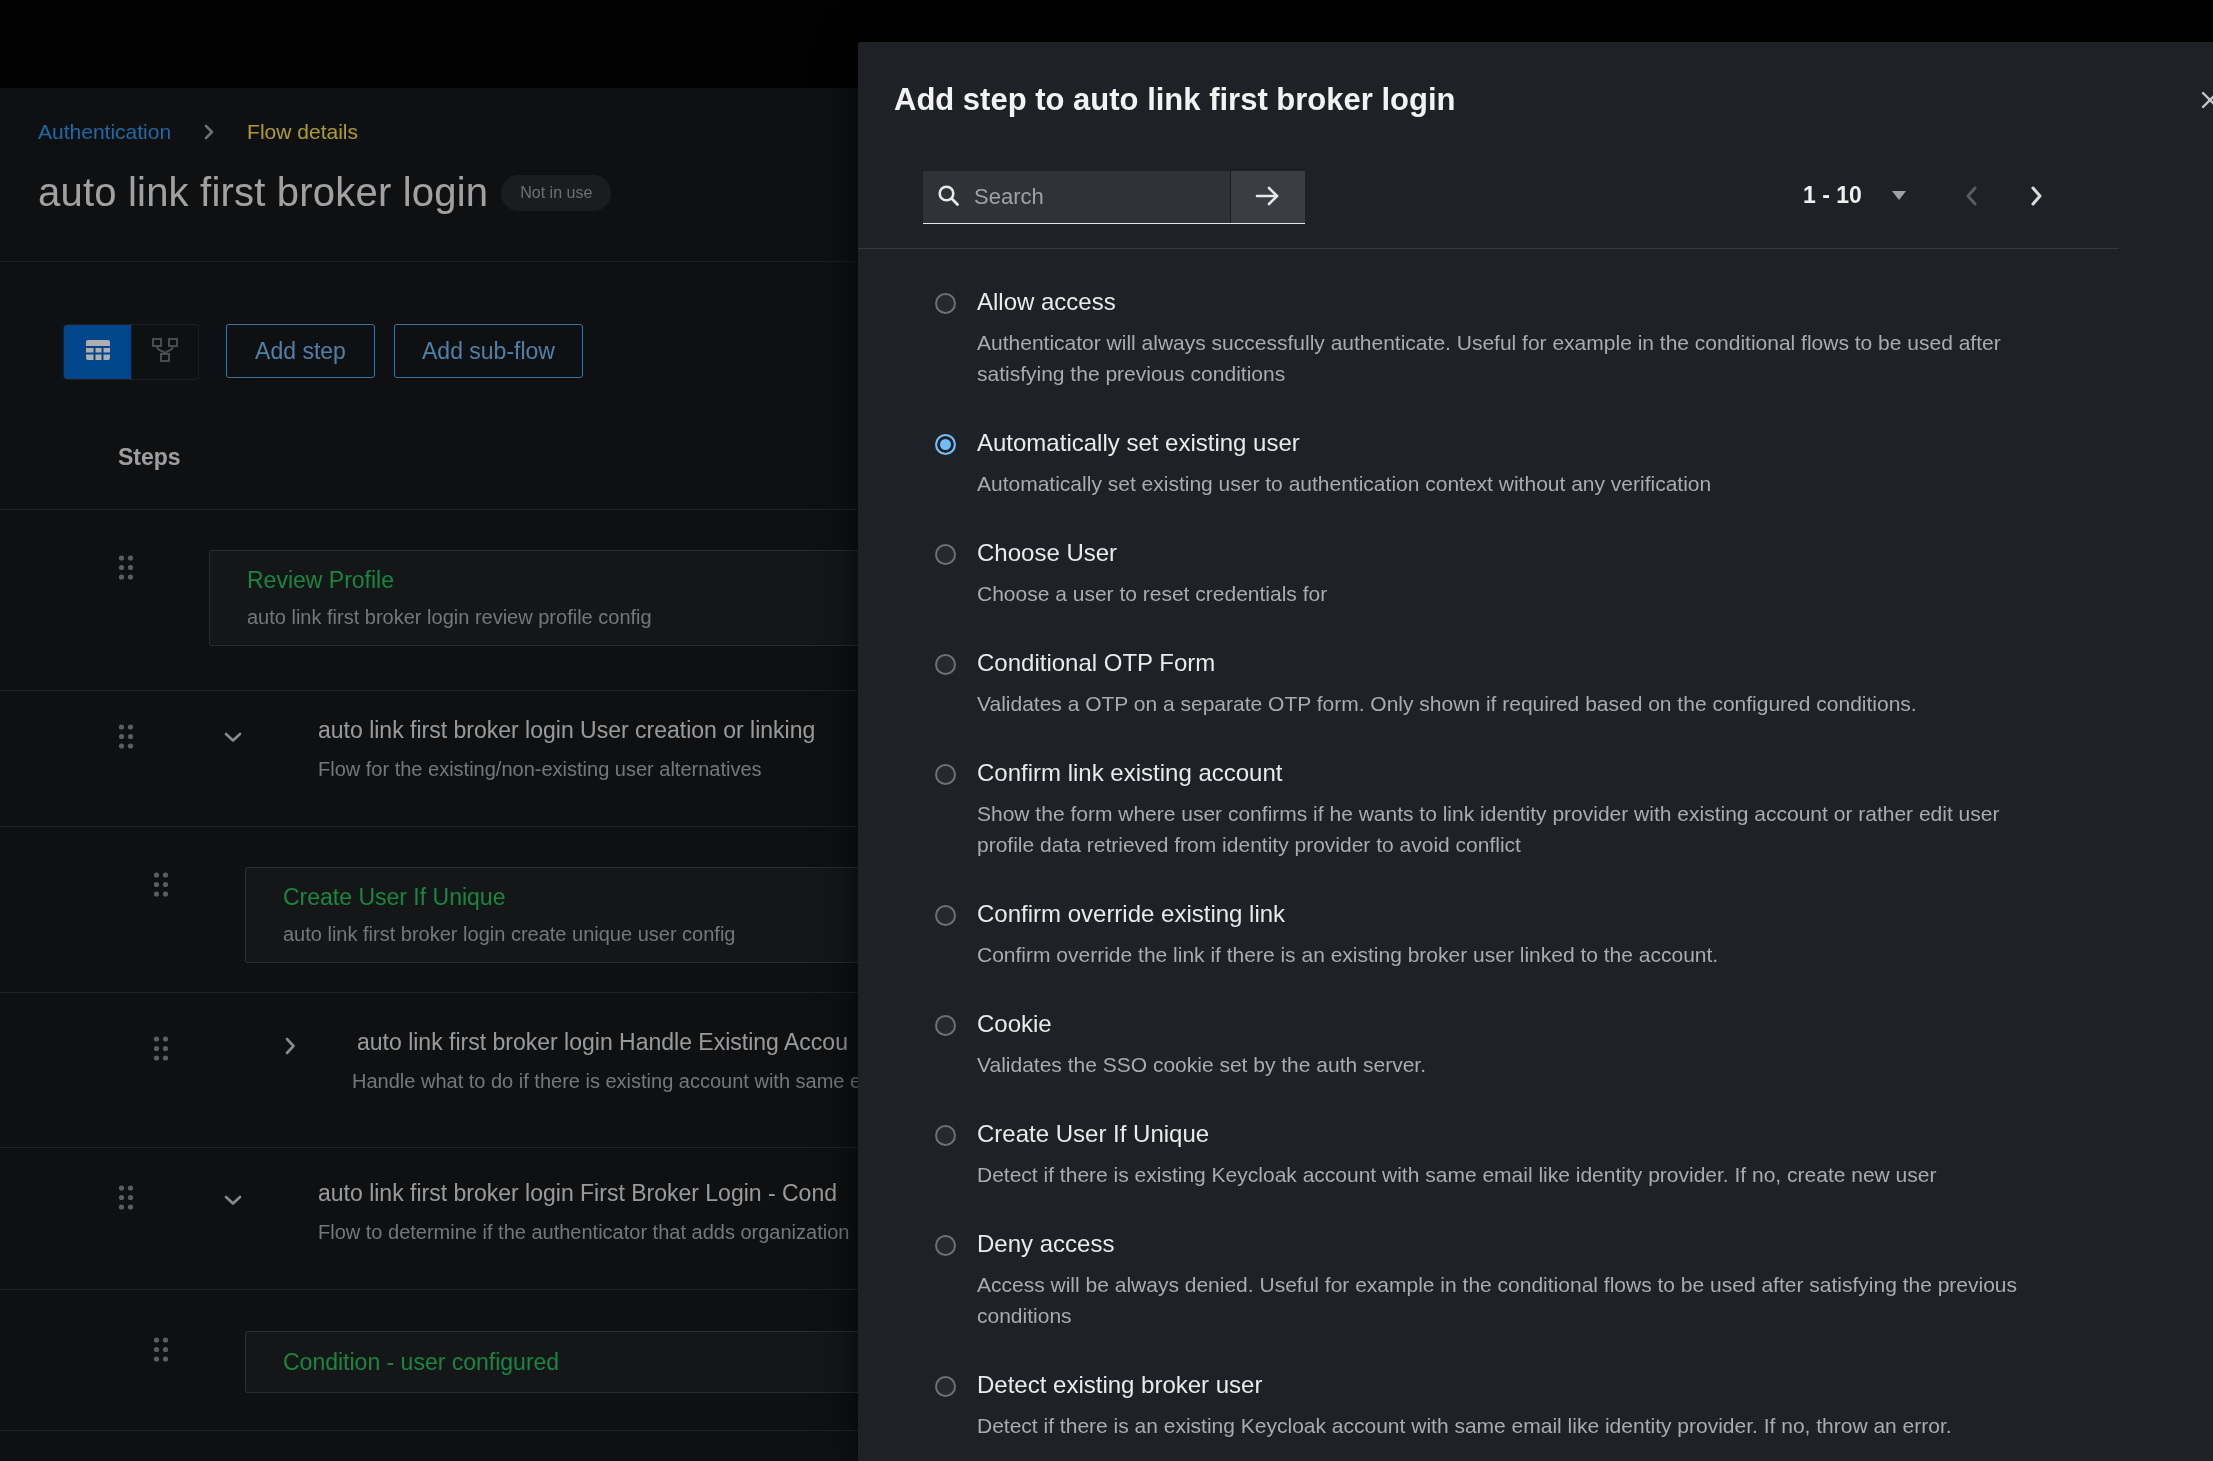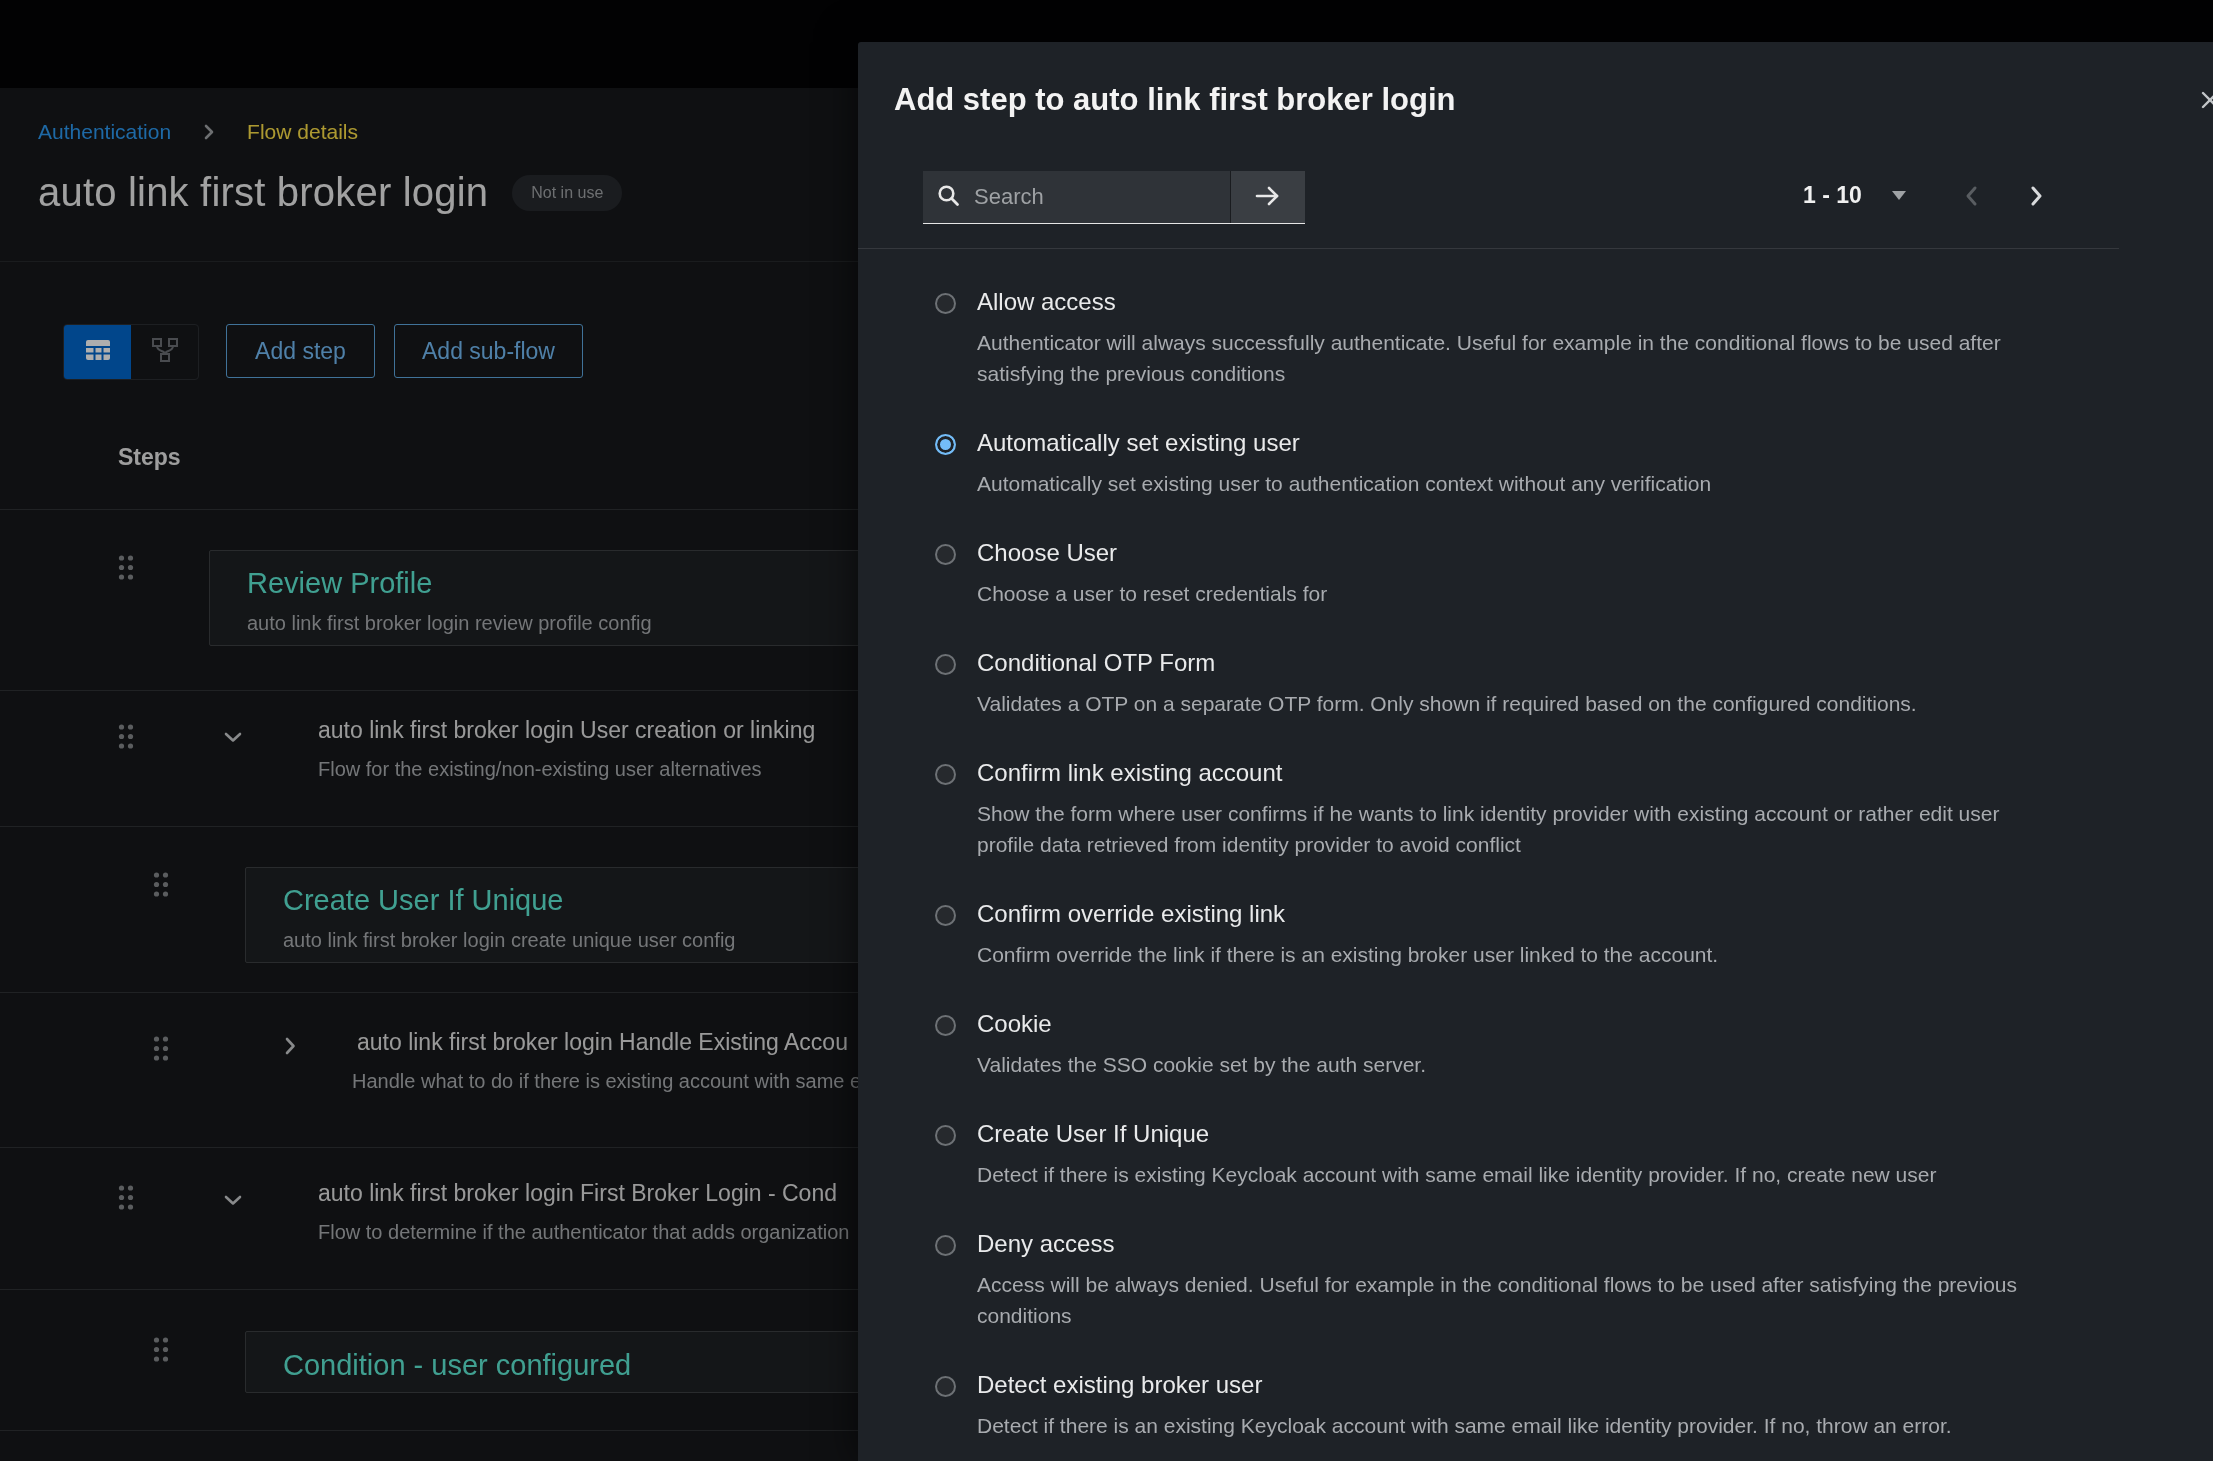--- a/index.html
+++ b/index.html
@@ -5,21 +5,21 @@
   html,body{margin:0;padding:0;background:#000;}
   .stage{position:relative;width:2213px;height:1461px;overflow:hidden;
          background:#15171a;font-family:"Liberation Sans",sans-serif;
          -webkit-font-smoothing:antialiased;}
   
   .masthead{position:absolute;left:0;top:0;width:2213px;height:88px;background:#020203;}
   .breadcrumb{position:absolute;left:38px;top:120px;display:flex;align-items:center;gap:32px;font-size:21px;}
   .bc-link{color:#2b9af3;cursor:pointer;}
   .bc-sep{color:#9fa2a5;display:flex;align-items:center;}
   .bc-current{color:#fde047;}
-  .titlerow{position:absolute;left:38px;top:170px;display:flex;align-items:center;gap:24px;}
+  .titlerow{position:absolute;left:38px;top:170px;display:flex;align-items:center;gap:13px;}
   .page-title{font-size:40px;color:#ececec;font-weight:400;letter-spacing:.2px;}
   .badge{background:#26292d;color:#9fa2a5;font-size:16px;line-height:36px;padding:0 19px;border-radius:19px;}
   .hdr-divider{position:absolute;left:0;top:261px;width:2213px;height:1px;background:#26282b;}
   
   .vtoggle{position:absolute;left:63px;top:324px;display:flex;border:1px solid #2a2d31;border-radius:4px;overflow:hidden;}
   .vt-btn{width:67px;height:54px;display:flex;align-items:center;justify-content:center;cursor:pointer;}
   .vt-btn.sel{background:#0066cc;}
   .btn-o{position:absolute;top:324px;height:54px;border:1px solid #5ea7e0;border-radius:3px;
          background:transparent;color:#73bcf7;font-size:23px;display:flex;align-items:center;
          justify-content:center;cursor:pointer;font-family:inherit;}
@@ -27,21 +27,21 @@
   .btn-addsub{left:394px;width:189px;}
   
   .steps-table{position:absolute;left:0;top:420px;width:2213px;}
   .t-head{height:89px;border-bottom:1px solid #2e3134;}
   .t-head span{position:absolute;left:118px;top:24px;font-size:23px;font-weight:bold;color:#e8e8e8;}
   .row{position:relative;border-bottom:1px solid #2e3134;}
   .grip{position:absolute;cursor:grab;}
   .chev{position:absolute;cursor:pointer;}
   .card{position:absolute;background:#1c1f23;border:1px solid #3c3f42;border-radius:2px;width:1240px;
         padding:16px 0 0 37px;box-sizing:border-box;cursor:pointer;}
-  .c-title{font-size:29px;color:#5eead4;white-space:nowrap;}
+  .c-title{font-size:23px;color:#22c55e;white-space:nowrap;}
   .c-sub{font-size:20px;color:#aaadb0;margin-top:12px;white-space:nowrap;}
   .sf{position:absolute;}
   .sf-title{font-size:23px;color:#e0e0e0;white-space:nowrap;}
   .sf-sub{font-size:20px;color:#aaadb0;margin-top:14px;white-space:nowrap;}
   
   .backdrop{position:absolute;inset:0;background:rgba(2,2,3,0.32);z-index:50;}
   
   .modal{position:absolute;left:858px;top:42px;width:1407px;height:1419px;background:#1e2227;
          border-radius:3px 3px 0 0;z-index:100;box-shadow:0 0 40px rgba(0,0,0,.65);}
   .m-title{position:absolute;left:36px;top:40px;font-size:31px;font-weight:bold;color:#f3f3f3;}

